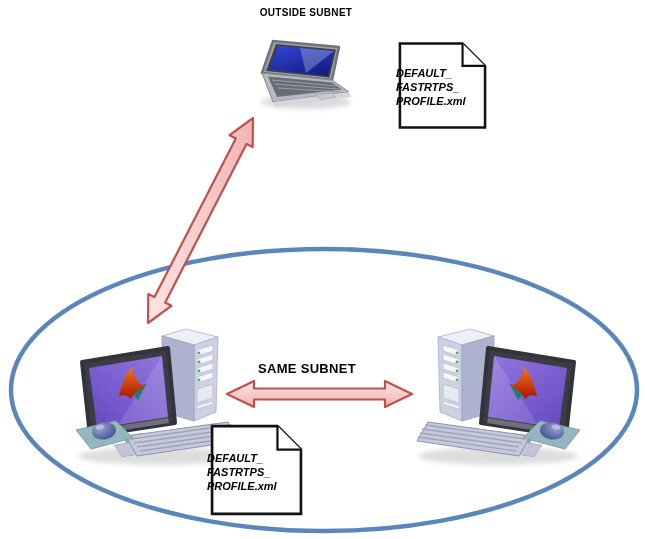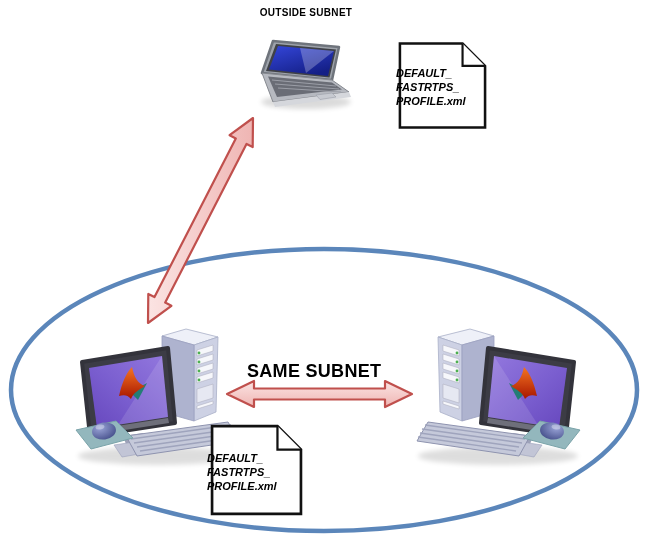--- a/index.html
+++ b/index.html
@@ -6,21 +6,21 @@
   .canvas{
     position:relative;width:645px;height:539px;overflow:hidden;
     background:#ffffff;font-family:"Liberation Sans",sans-serif;
   }
   .layer{position:absolute;left:0;top:0;}
   .label{
     position:absolute;font-weight:bold;color:#000;text-align:center;
     letter-spacing:.3px;white-space:nowrap;
   }
   .label-outside{left:236px;top:7px;width:140px;font-size:10px;}
-  .label-same{left:247px;top:361px;width:120px;font-size:18px;}
+  .label-same{left:247px;top:361px;width:120px;font-size:13px;}
   .doc{position:absolute;}
   .doc svg{position:absolute;left:0;top:0;width:100%;height:100%;}
   .doc-text{
     position:absolute;left:0;right:4px;top:26px;text-align:left;
     font-size:11px;font-weight:bold;font-style:italic;line-height:14px;color:#000;
   }
   .doc-top{left:396px;top:40px;width:92px;height:91px;}
   .doc-bottom{left:207px;top:423px;width:98px;height:94px;}
   .doc-bottom .doc-text{top:28px;}
 </style>

